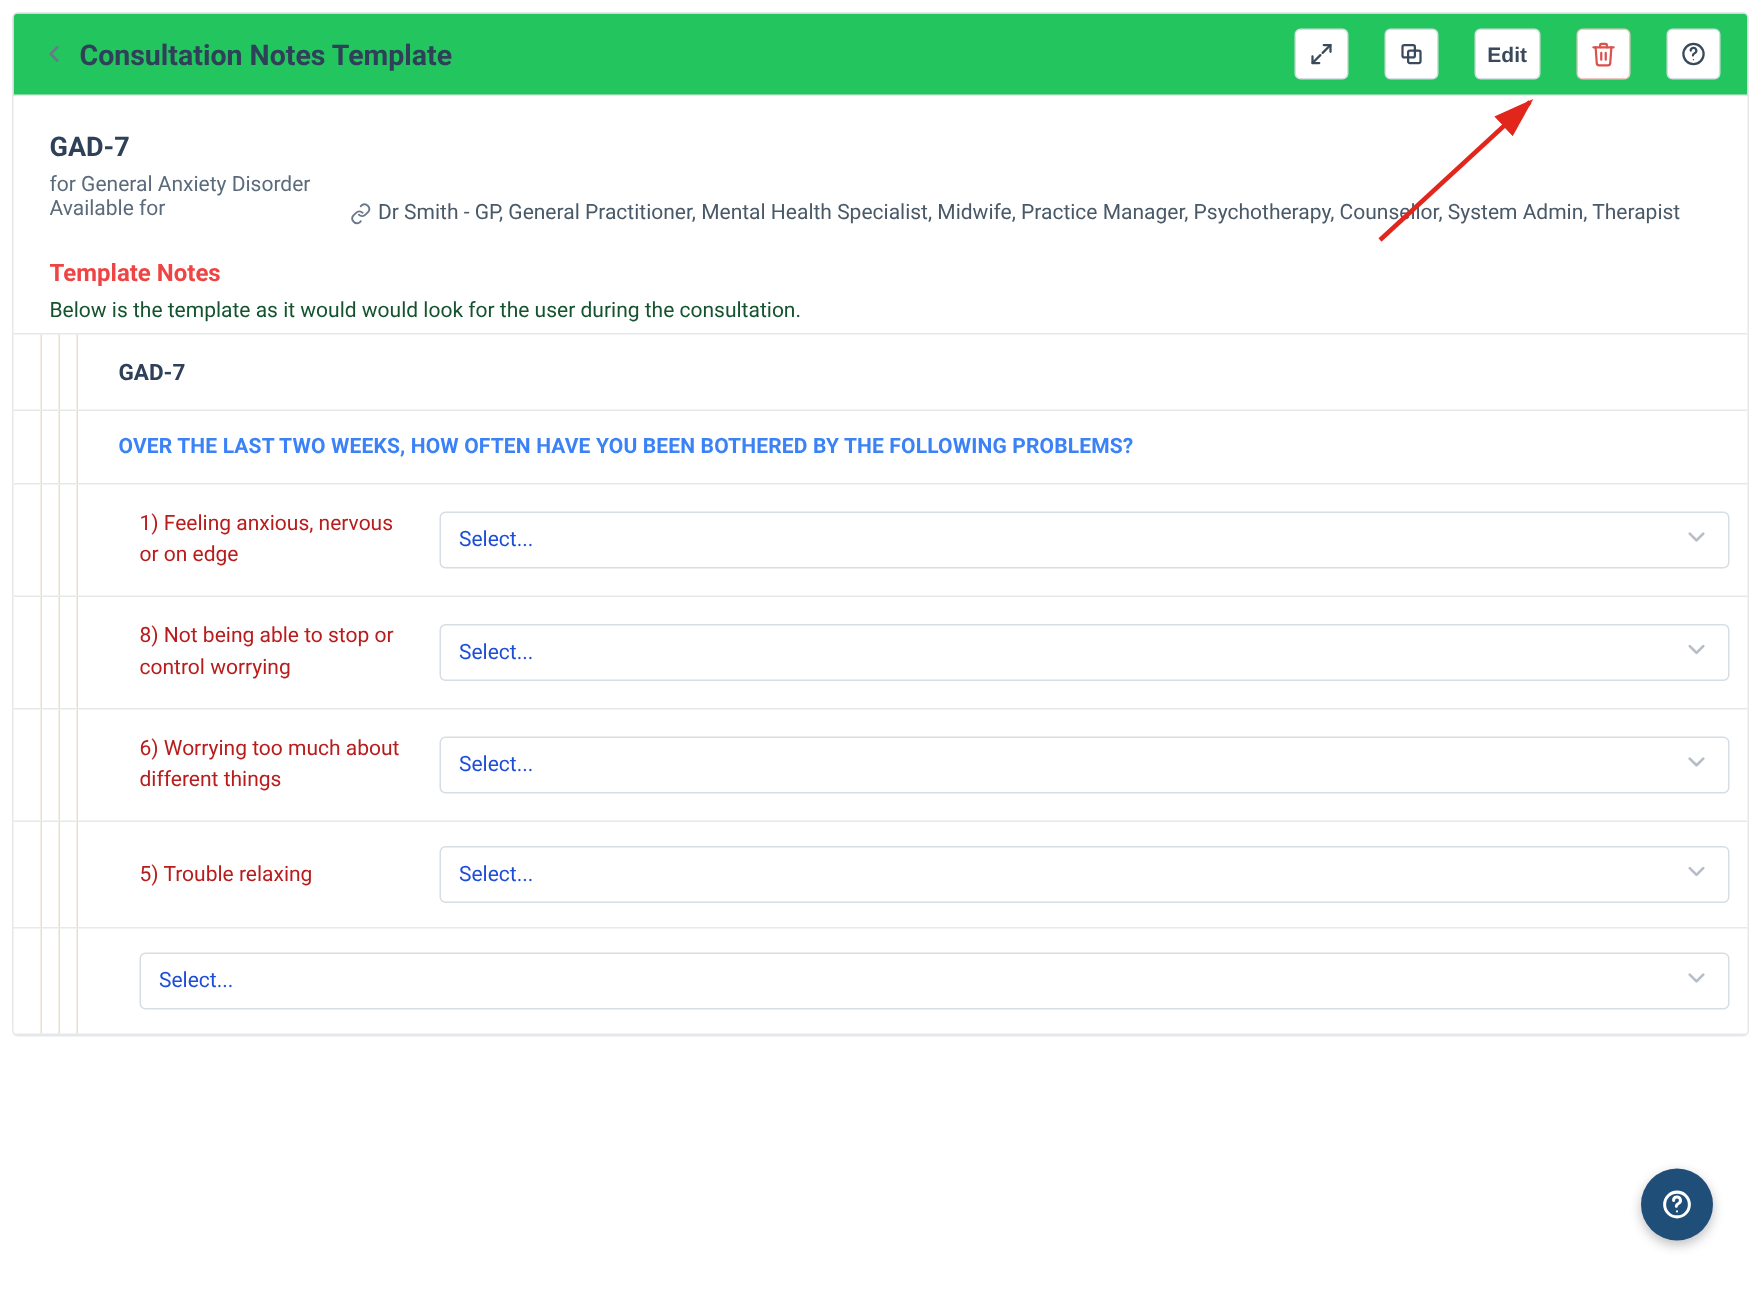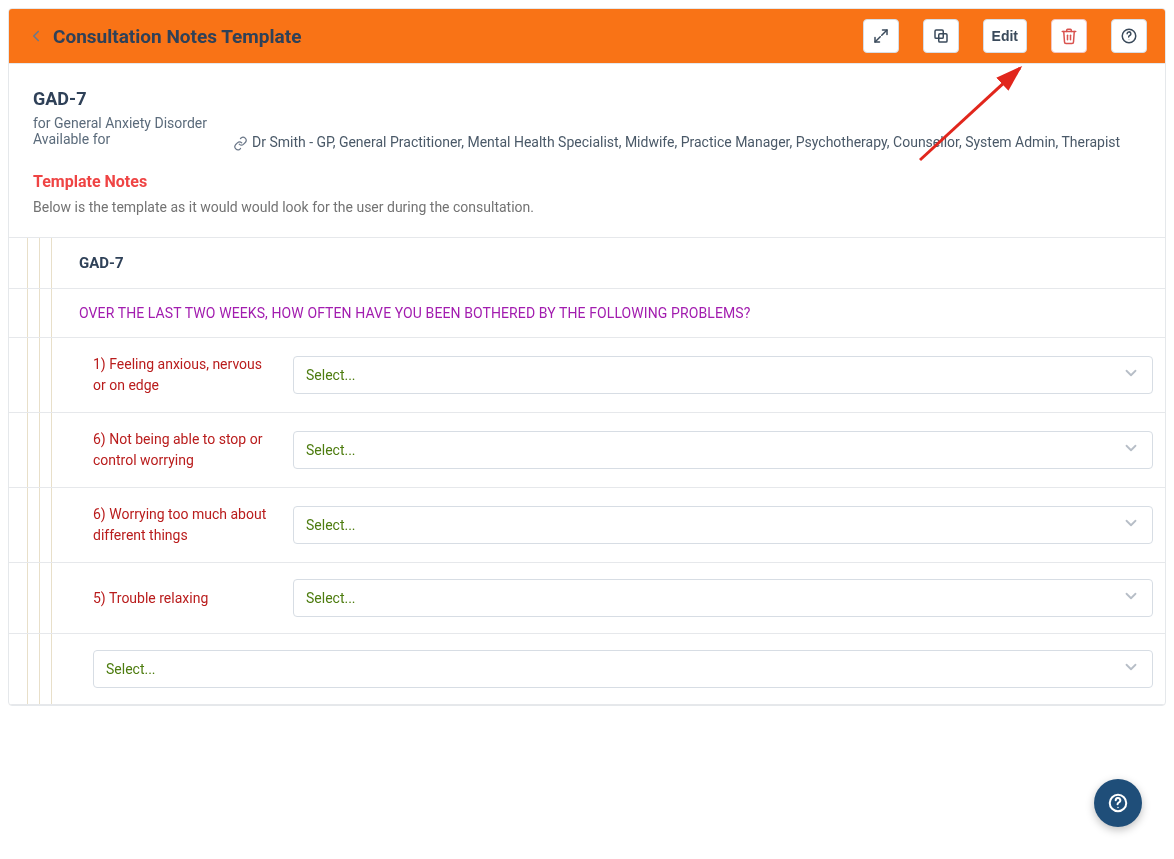--- a/index.html
+++ b/index.html
@@ -17,21 +17,21 @@
     border-radius: 4px;
     margin: 8px;
     overflow: hidden;
     background: #fff;
   }
   .topbar {
     display: flex;
     align-items: center;
     justify-content: space-between;
     padding: 10px 18px 10px 18px;
-    background: #f97316;
+    background: #22c55e;
     border-bottom: 1px solid #e5e8eb;
   }
   .topbar-left {
     display: flex;
     align-items: center;
     gap: 8px;
   }
   .chev-back {
     color: #6c7889;
     cursor: pointer;
@@ -101,22 +101,22 @@
     color: #6c7889;
   }
   .section-title {
     font-size: 16px;
     font-weight: 700;
     color: #ef4444;
     margin-bottom: 8px;
   }
   .section-desc {
     font-size: 14px;
-    color: #737373;
-    margin-bottom: 22px;
+    color: #14532d;
+    margin-bottom: 7px;
   }
   .template-area {
     border-top: 1px solid #e6e8eb;
     position: relative;
   }
   .t-row {
     border-bottom: 1px solid #e6e8eb;
     position: relative;
     padding: 16px 12px 16px 70px;
   }
@@ -134,22 +134,22 @@
     top:0; bottom:0; left: 42px;
     width:1px; background:#e8dfc9;
   }
   .t-header {
     font-size: 15px;
     font-weight: 700;
     color: #2f4158;
   }
   .t-prompt {
     font-size: 14px;
-    font-weight: 400;
-    color: #a21caf;
+    font-weight: 700;
+    color: #3b82f6;
     text-transform: uppercase;
     letter-spacing: 0.1px;
   }
   .q-row {
     display: flex;
     align-items: center;
     gap: 20px;
     padding-left: 84px;
   }
   .q-label {
@@ -165,21 +165,21 @@
     border-radius: 4px;
     height: 38px;
     display: flex;
     align-items: center;
     justify-content: space-between;
     padding: 0 12px;
     background: #fff;
     cursor: pointer;
   }
   .q-select-placeholder {
-    color: #4d7c0f;
+    color: #1d4ed8;
     font-size: 14px;
   }
   .q-select .chev {
     color: #b7bec7;
   }
   
   .arrow-annot {
     position: absolute;
     left: 910px;
     top: 60px;
@@ -288,21 +288,21 @@
       <span class="q-select-placeholder">Select...</span>
       <span class="chev">
         <svg viewBox="0 0 24 24" width="18" height="18" fill="none" stroke="currentColor" stroke-width="2.4" stroke-linecap="round" stroke-linejoin="round">
                 <polyline points="6 9 12 15 18 9"></polyline>
               </svg>
       </span>
     </div>
         </div>
         <div class="t-row q-row">
     <span class="rule3"></span>
-    <div class="q-label">6) Not being able to stop or control worrying</div>
+    <div class="q-label">8) Not being able to stop or control worrying</div>
     <div class="q-select">
       <span class="q-select-placeholder">Select...</span>
       <span class="chev">
         <svg viewBox="0 0 24 24" width="18" height="18" fill="none" stroke="currentColor" stroke-width="2.4" stroke-linecap="round" stroke-linejoin="round">
                 <polyline points="6 9 12 15 18 9"></polyline>
               </svg>
       </span>
     </div>
         </div>
         <div class="t-row q-row">

